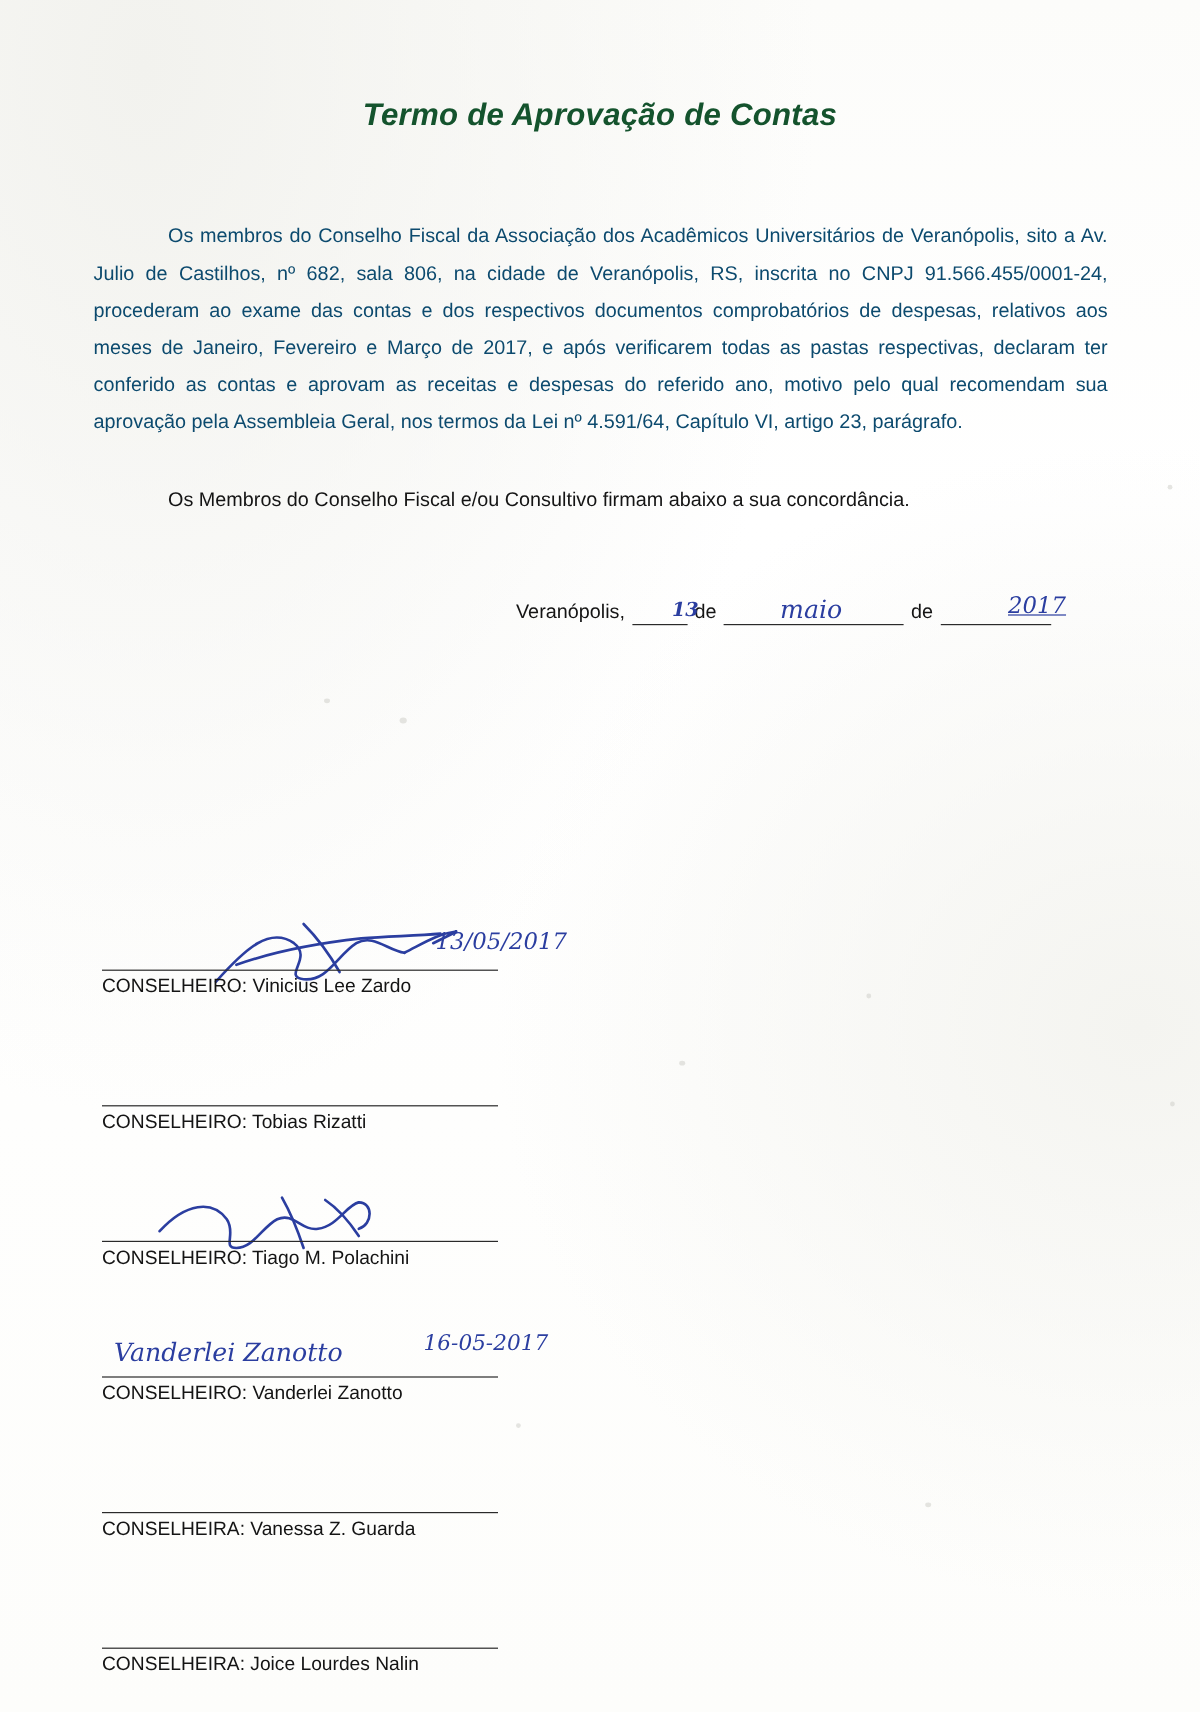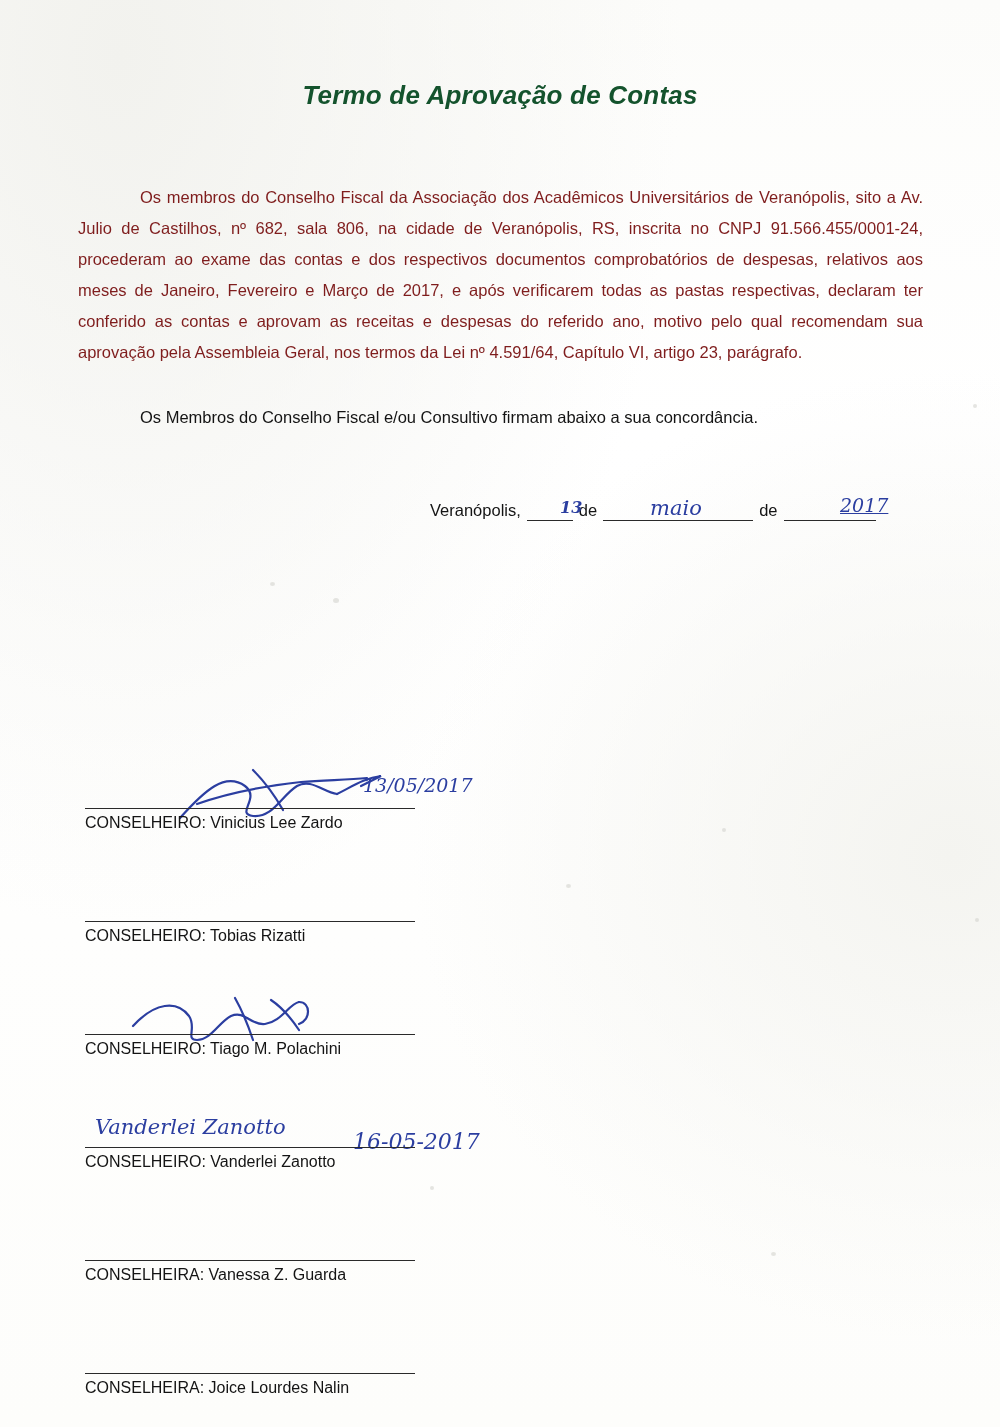--- a/index.html
+++ b/index.html
@@ -48,21 +48,21 @@
     letter-spacing: .2px;
   }
 
   .body-block {
     position: absolute;
     top: 182px;
     left: 78px;
     width: 845px;
     font-size: 16.5px;
     line-height: 31px;
-    color: #7f1d1d;
+    color: #0c4a6e;
     text-align: justify;
   }
   .body-block p { margin: 0; }
   .indent { text-indent: 62px; }
   .para-2 {
     position: absolute;
     top: 402px;
     left: 78px;
     width: 845px;
     font-size: 16.5px;
@@ -218,21 +218,21 @@
             <path d="M214 20 C226 20, 226 38, 214 42"></path>
           </g>
         </svg>
       </div>
       <div class="sig-line"></div>
       <div class="sig-label">CONSELHEIRO: Tiago M. Polachini</div>
     </div>
 
     <div class="sig-row">
       <div class="hand-date" style="left:10px;top:6px;font-size:21px;">Vanderlei Zanotto</div>
-      <div class="hand-date" style="left:268px;top:20px;font-size:22px;">16-05-2017</div>
+      <div class="hand-date" style="left:268px;top:0;font-size:18px;">16-05-2017</div>
       <div class="sig-line"></div>
       <div class="sig-label">CONSELHEIRO: Vanderlei Zanotto</div>
     </div>
 
     <div class="sig-row">
       <div class="sig-line"></div>
       <div class="sig-label">CONSELHEIRA: Vanessa Z. Guarda</div>
     </div>
 
     <div class="sig-row">

